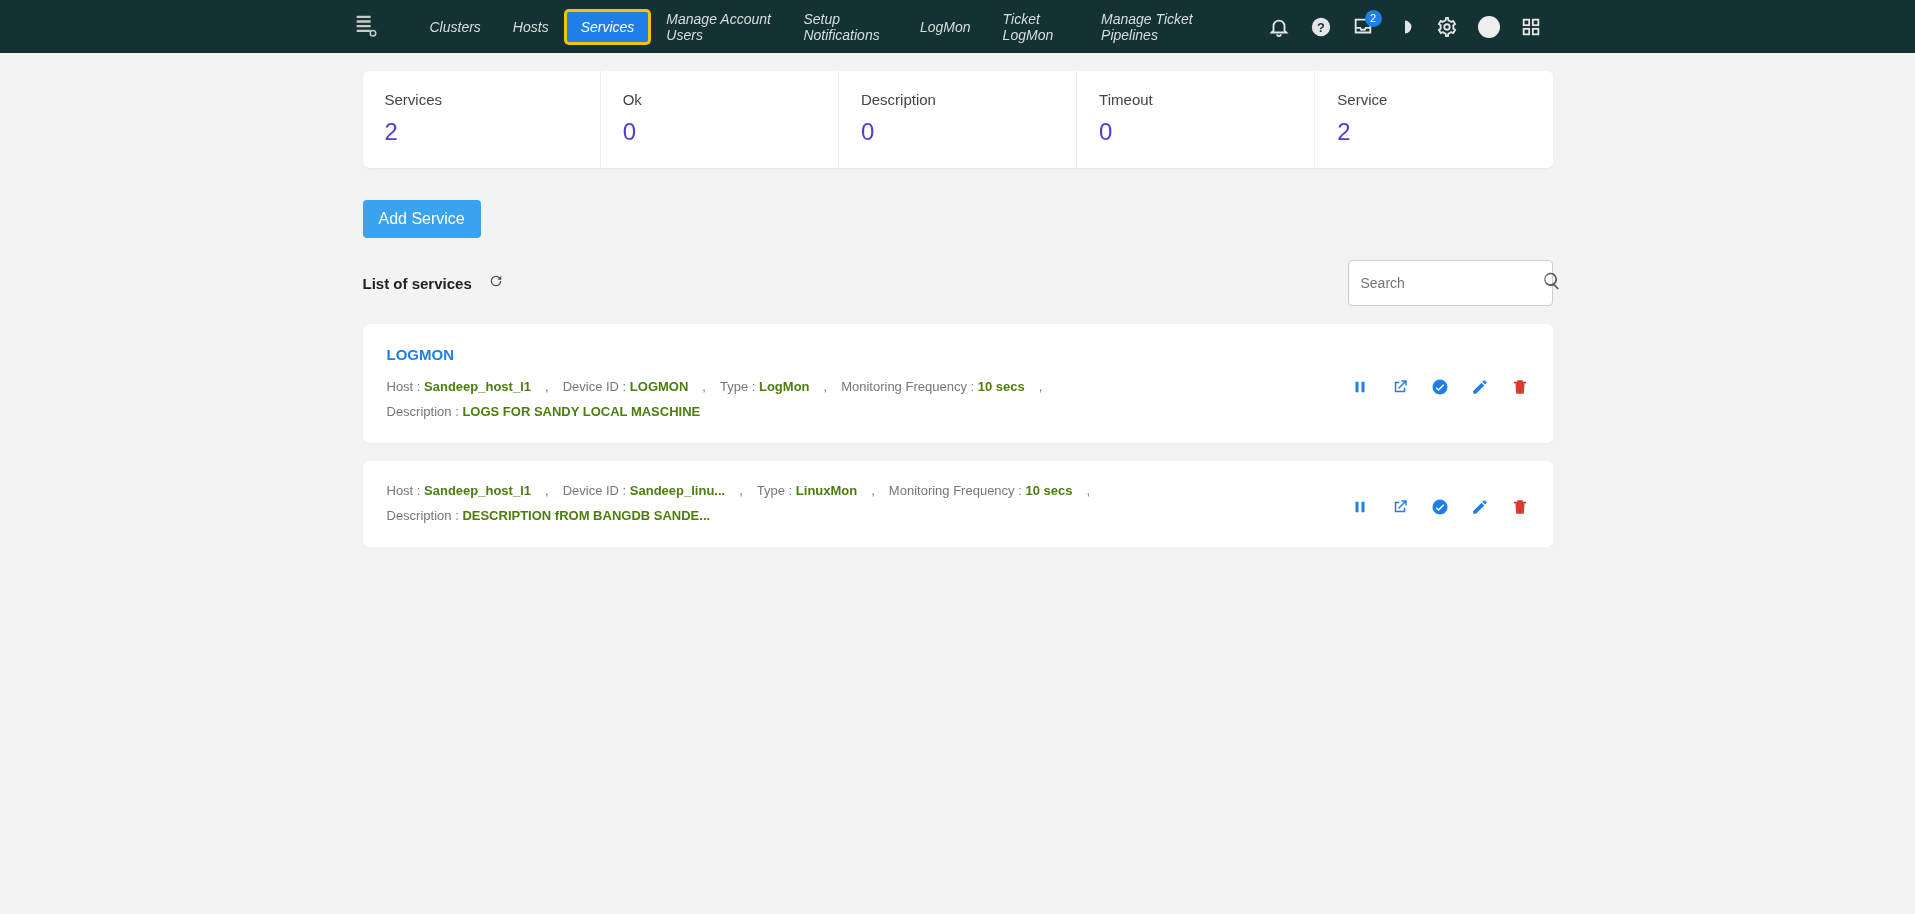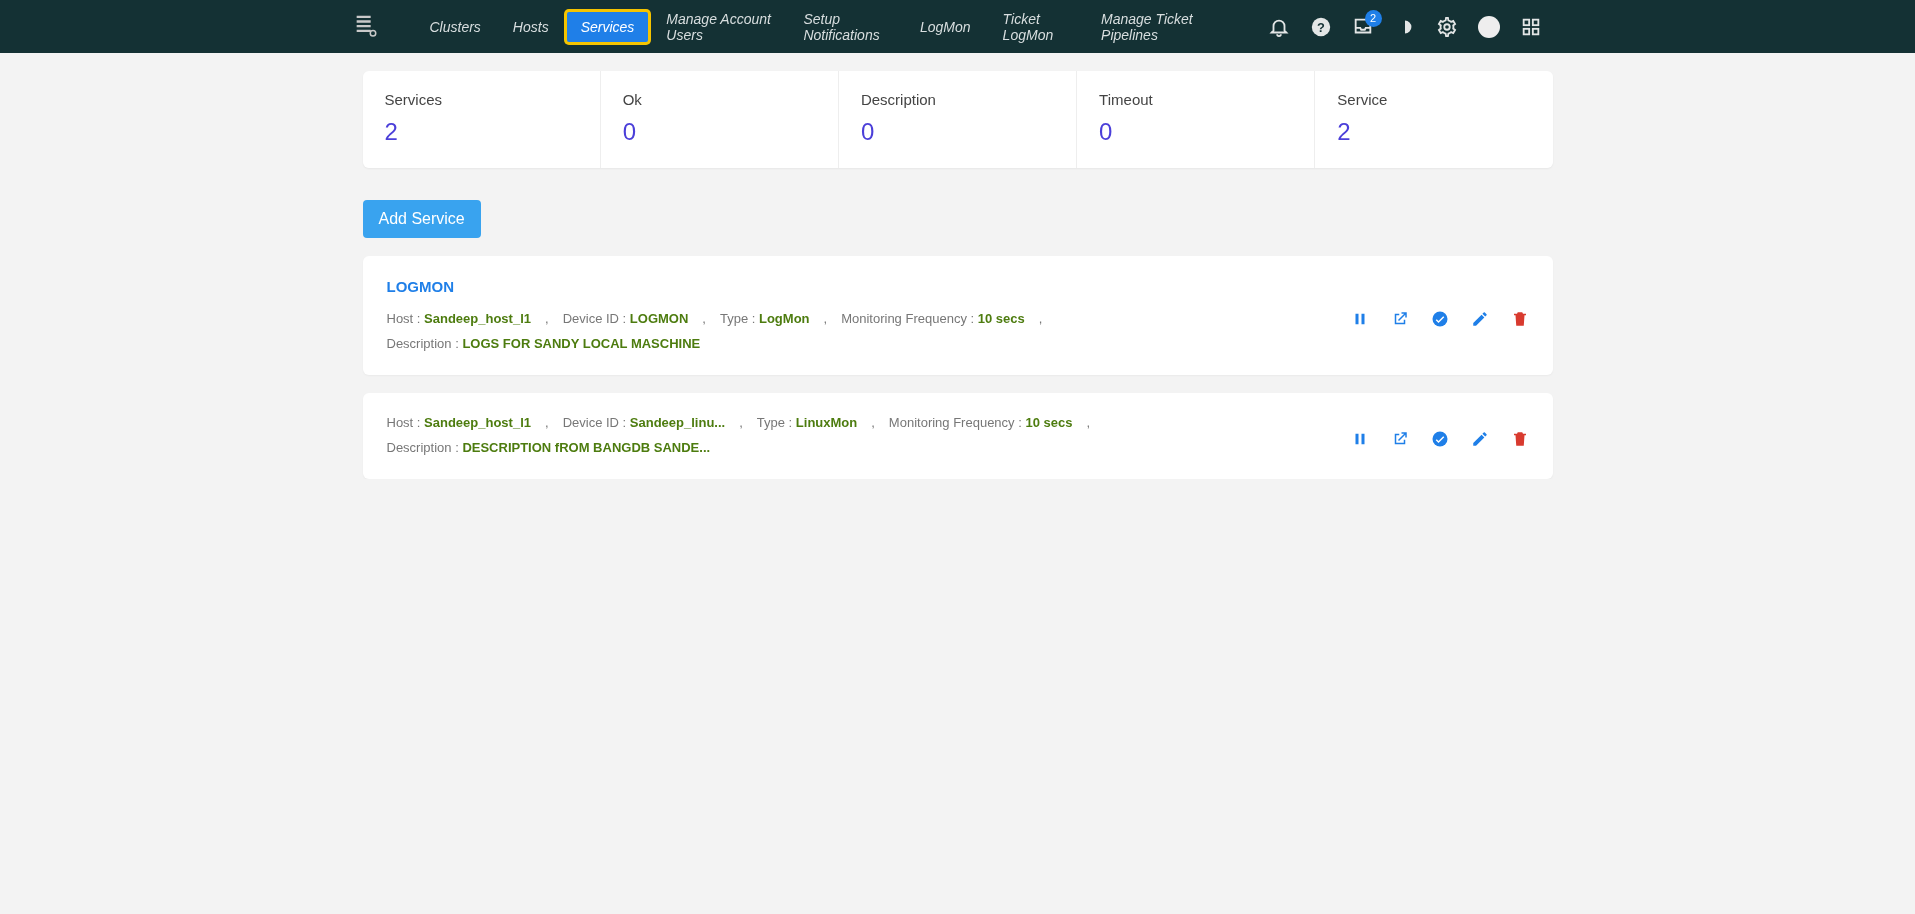--- a/index.html
+++ b/index.html
@@ -141,20 +141,38 @@
       <div class="stat">
         <div class="stat-label">Service</div>
         <div class="stat-value">2</div>
       </div>
     </div>
 
   
   <button class="add-btn">Add Service</button>
 
   
+  <div class="list-header">
+    <div class="list-title-group">
+      <span class="list-title">List of services</span>
+      <span class="refresh-icon">
+        <svg viewBox="0 0 24 24">
+            <path d="M12 4a8 8 0 108 8h-2a6 6 0 11-1.8-4.2L14 10h6V4l-2.3 2.3A8 8 0 0012 4z"></path>
+          </svg>
+      </span>
+    </div>
+    <div class="search-box">
+      <input type="text" placeholder="Search" style="">
+      <span>
+        <svg viewBox="0 0 24 24">
+            <path d="M10 2a8 8 0 015.3 13.9l5 5-1.4 1.4-5-5A8 8 0 1110 2zm0 2a6 6 0 100 12 6 6 0 000-12z"></path>
+          </svg>
+      </span>
+    </div>
+  </div>
 
   
   <div class="services-list" id="services">
       <div class="service-card">
         <div class="service-left">
           <div class="service-title">LOGMON</div>
           <div class="service-meta"><span class="meta-item">Host : <b>Sandeep_host_l1</b></span> , <span class="meta-item">Device ID : <b>LOGMON</b></span> , <span class="meta-item">Type : <b>LogMon</b></span> , <span class="meta-item">Monitoring Frequency : <b>10 secs</b></span> , <span class="meta-item">Description : <b>LOGS FOR SANDY LOCAL MASCHINE</b></span></div>
         </div>
         <div class="service-actions">
           <span class="act-icon blue"><svg viewBox="0 0 24 24">

